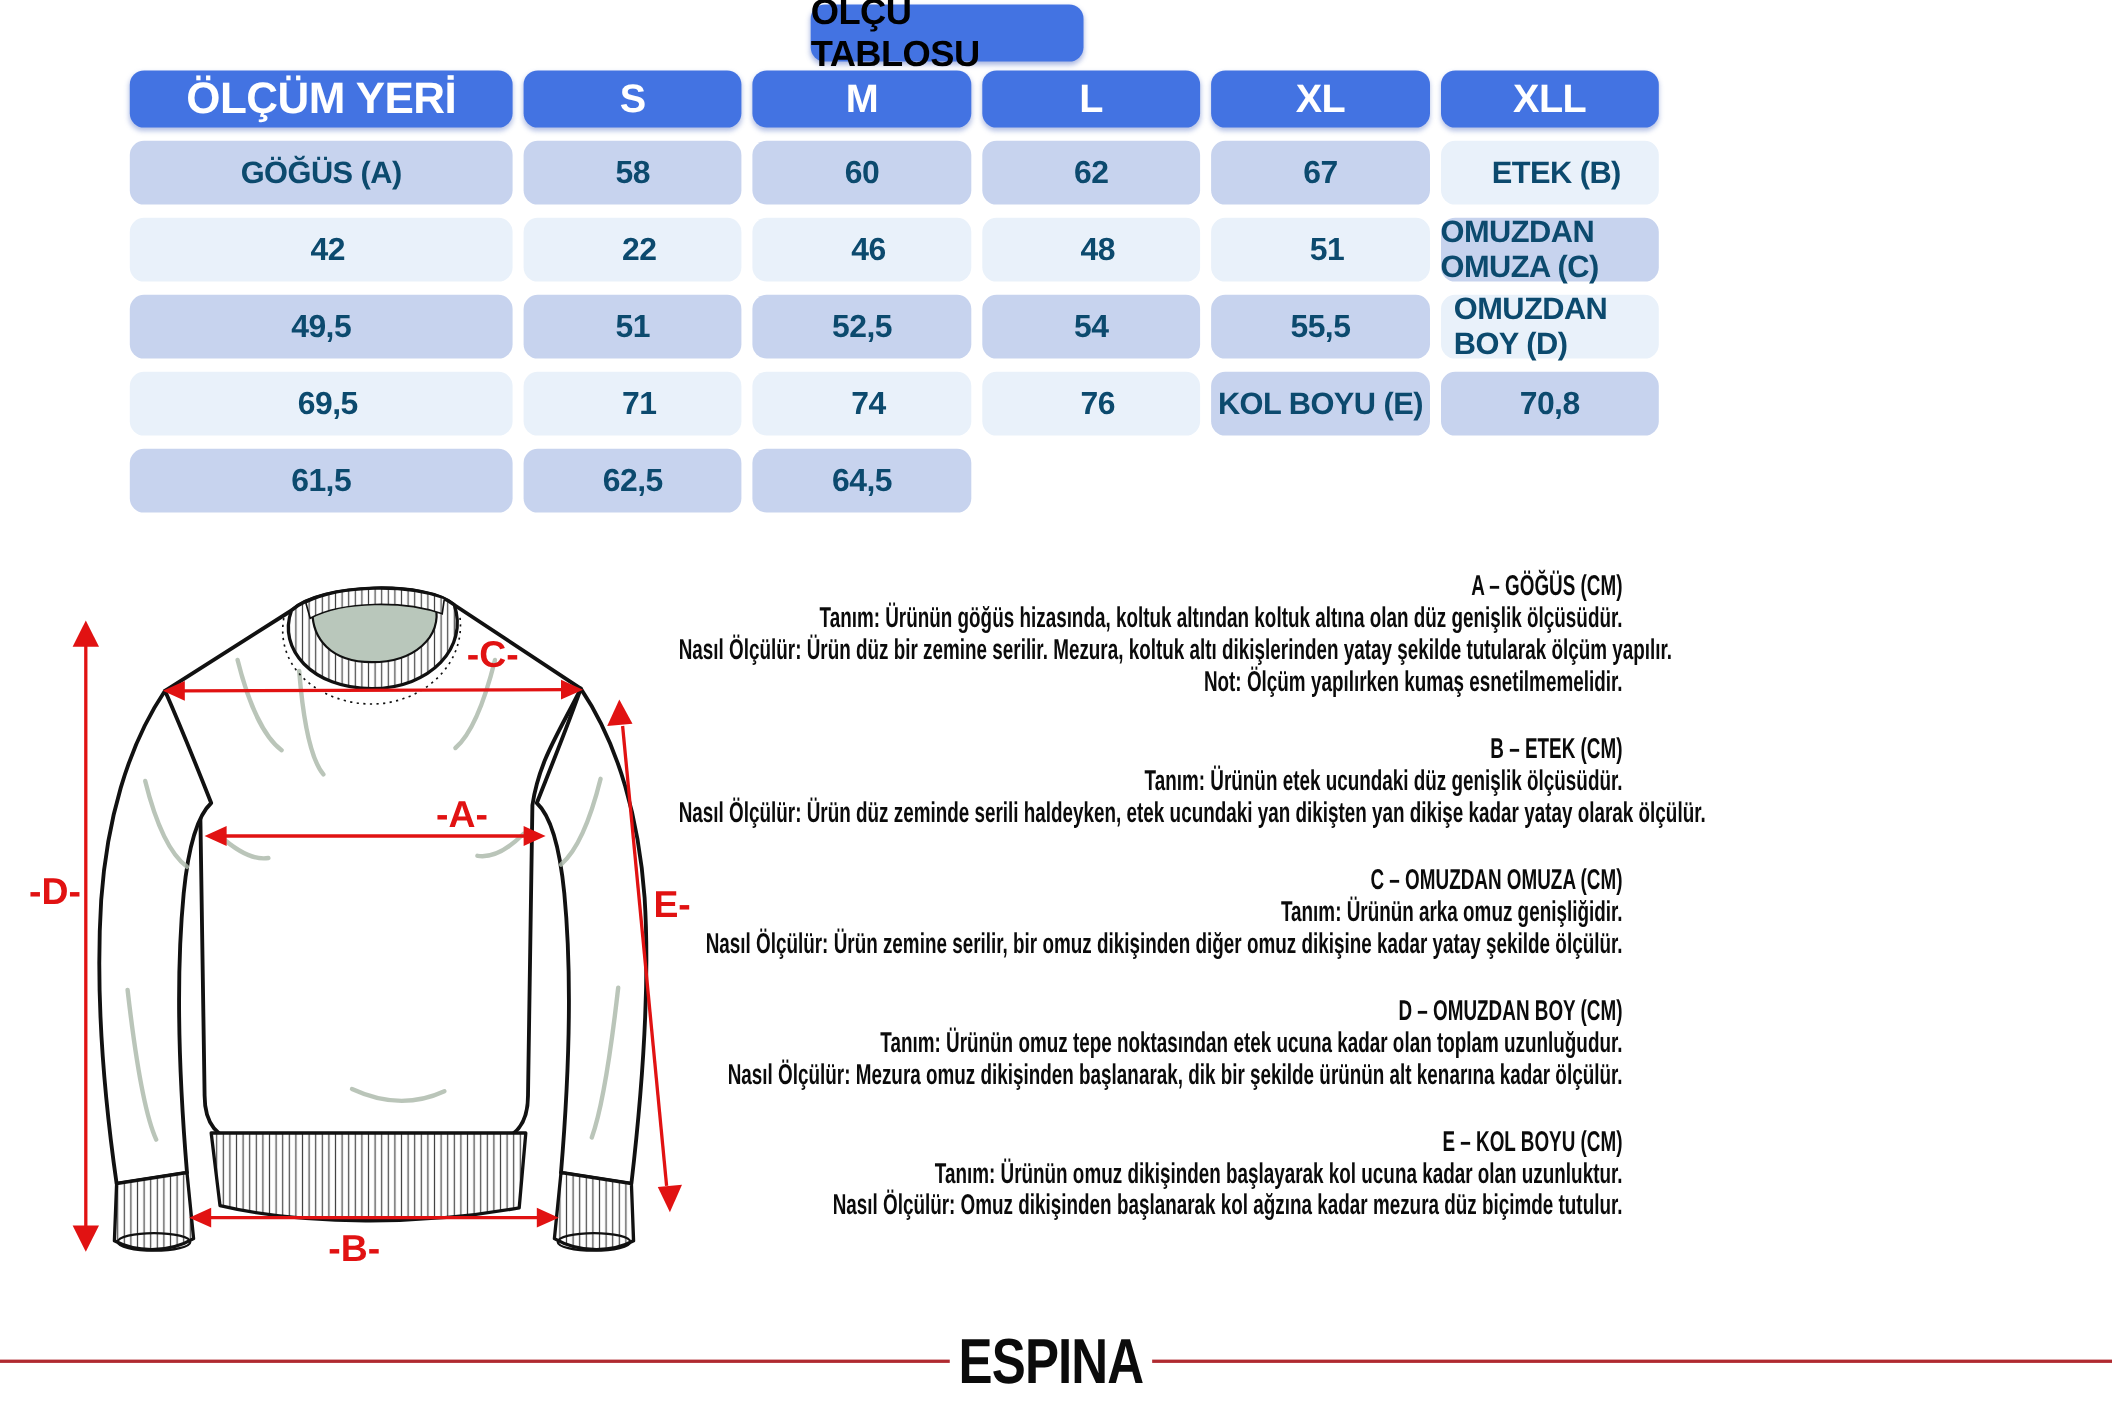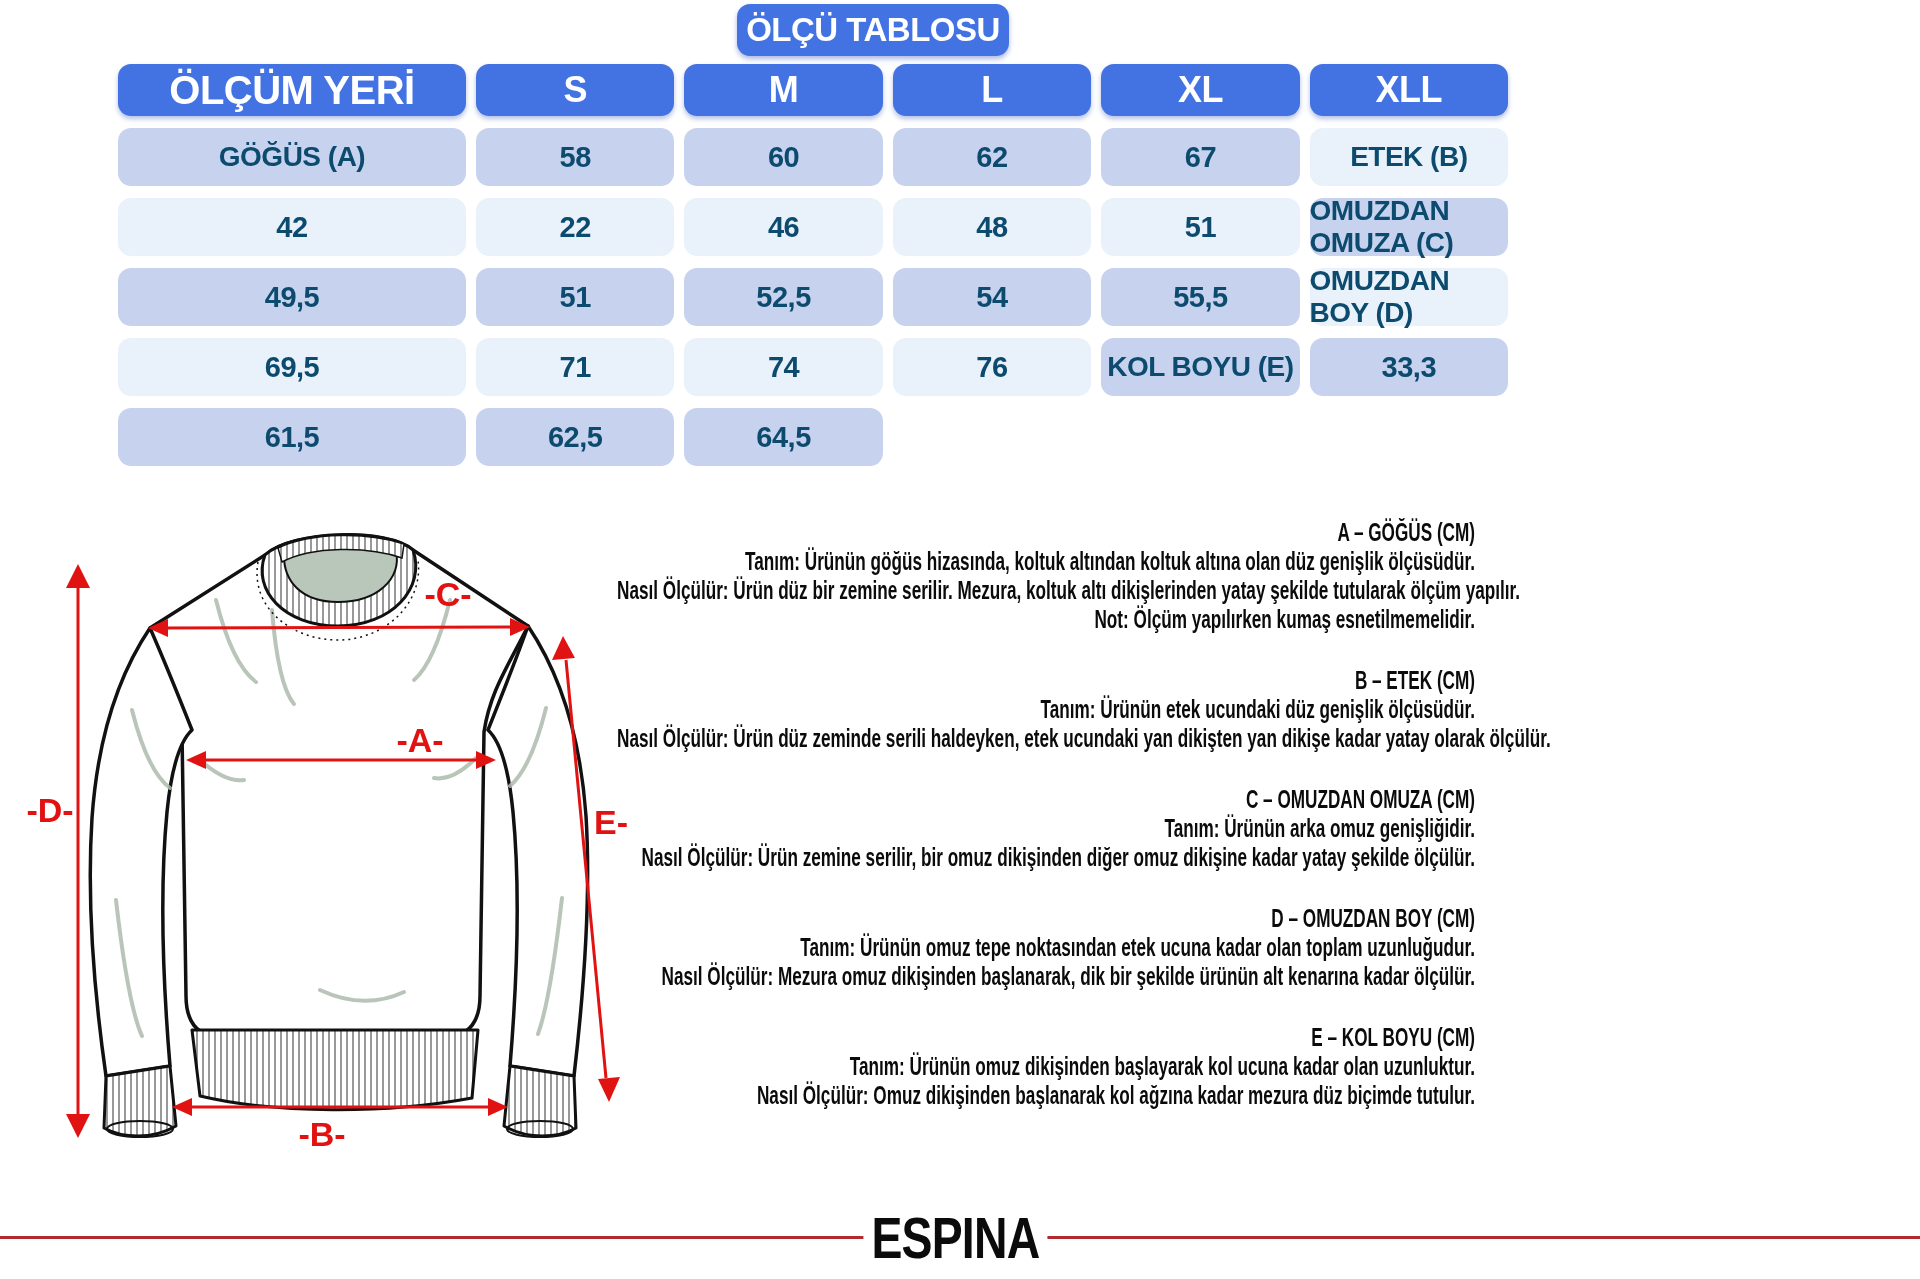--- a/index.html
+++ b/index.html
@@ -1,41 +1,41 @@
 <!DOCTYPE html>
 <html><head>
 <meta charset="utf-8">
 <style>
   html,body{margin:0;padding:0;background:#ffffff;}
   body{font-family:"Liberation Sans", sans-serif;}
   .canvas{position:relative;width:1920px;height:1279px;background:#fff;overflow:hidden;}
 
   
   .title-pill{
-    position:absolute;left:737px;top:4px;width:272px;height:52px;
+    position:absolute;left:737px;top:4px;width:248px;height:52px;
     background:#4373e2;border-radius:13px;
     display:flex;align-items:center;justify-content:center;
-    font-size:33px;font-weight:700;color:#ffffff;
+    font-size:33px;font-weight:700;color:#000000;
     box-shadow:0 3px 5px rgba(70,100,190,.45);
     letter-spacing:-.5px;
   }
 
   
   .size-table{
     position:absolute;left:118px;top:64px;width:1390px;
     display:grid;grid-template-columns:348px repeat(5,1fr);
     grid-template-rows:52px repeat(5,58px);
     column-gap:10px;row-gap:12px;
   }
   .cell{border-radius:13px;display:flex;align-items:center;justify-content:center;
         font-weight:700;color:#0c4a6e;letter-spacing:-.5px;}
   .cell.h{background:#4373e2;color:#ffffff;font-size:36px;box-shadow:0 3px 5px rgba(70,100,190,.40);}
   .cell.h.hl{font-size:40px;}
   .cell.dark{background:#c7d3ee;}
-  .cell.light{background:#e9f1fa;}
+  .cell.light{background:#e9f1fa;padding-left:12px;}
   .cell.lbl{font-size:28px;}
   .cell.val{font-size:29px;}
 
   
   .diagram{position:absolute;left:20px;top:430px;width:640px;height:720px;}
   .red-label{fill:#e11212;font-size:34px;font-weight:600;font-family:"Liberation Sans",sans-serif;}
 
   
   .sections{position:absolute;left:617px;top:518px;width:1300px;text-align:right;}
   .section{margin-bottom:32px;}
@@ -82,21 +82,21 @@
       <div class="cell val dark">51</div>
       <div class="cell val dark">52,5</div>
       <div class="cell val dark">54</div>
       <div class="cell val dark">55,5</div>
       <div class="cell lbl light">OMUZDAN BOY (D)</div>
       <div class="cell val light">69,5</div>
       <div class="cell val light">71</div>
       <div class="cell val light">74</div>
       <div class="cell val light">76</div>
       <div class="cell lbl dark">KOL BOYU (E)</div>
-      <div class="cell val dark">33,3</div>
+      <div class="cell val dark">70,8</div>
       <div class="cell val dark">61,5</div>
       <div class="cell val dark">62,5</div>
       <div class="cell val dark">64,5</div>
     </div>
 
   <svg class="diagram" viewBox="0 0 640 720" xmlns="http://www.w3.org/2000/svg">
     <defs>
       <pattern id="rib" width="6" height="8" patternUnits="userSpaceOnUse">
         <rect width="6" height="8" fill="#ffffff"></rect>
         <line x1="3" y1="0" x2="3" y2="8" stroke="#444" stroke-width="1.1"></line>

